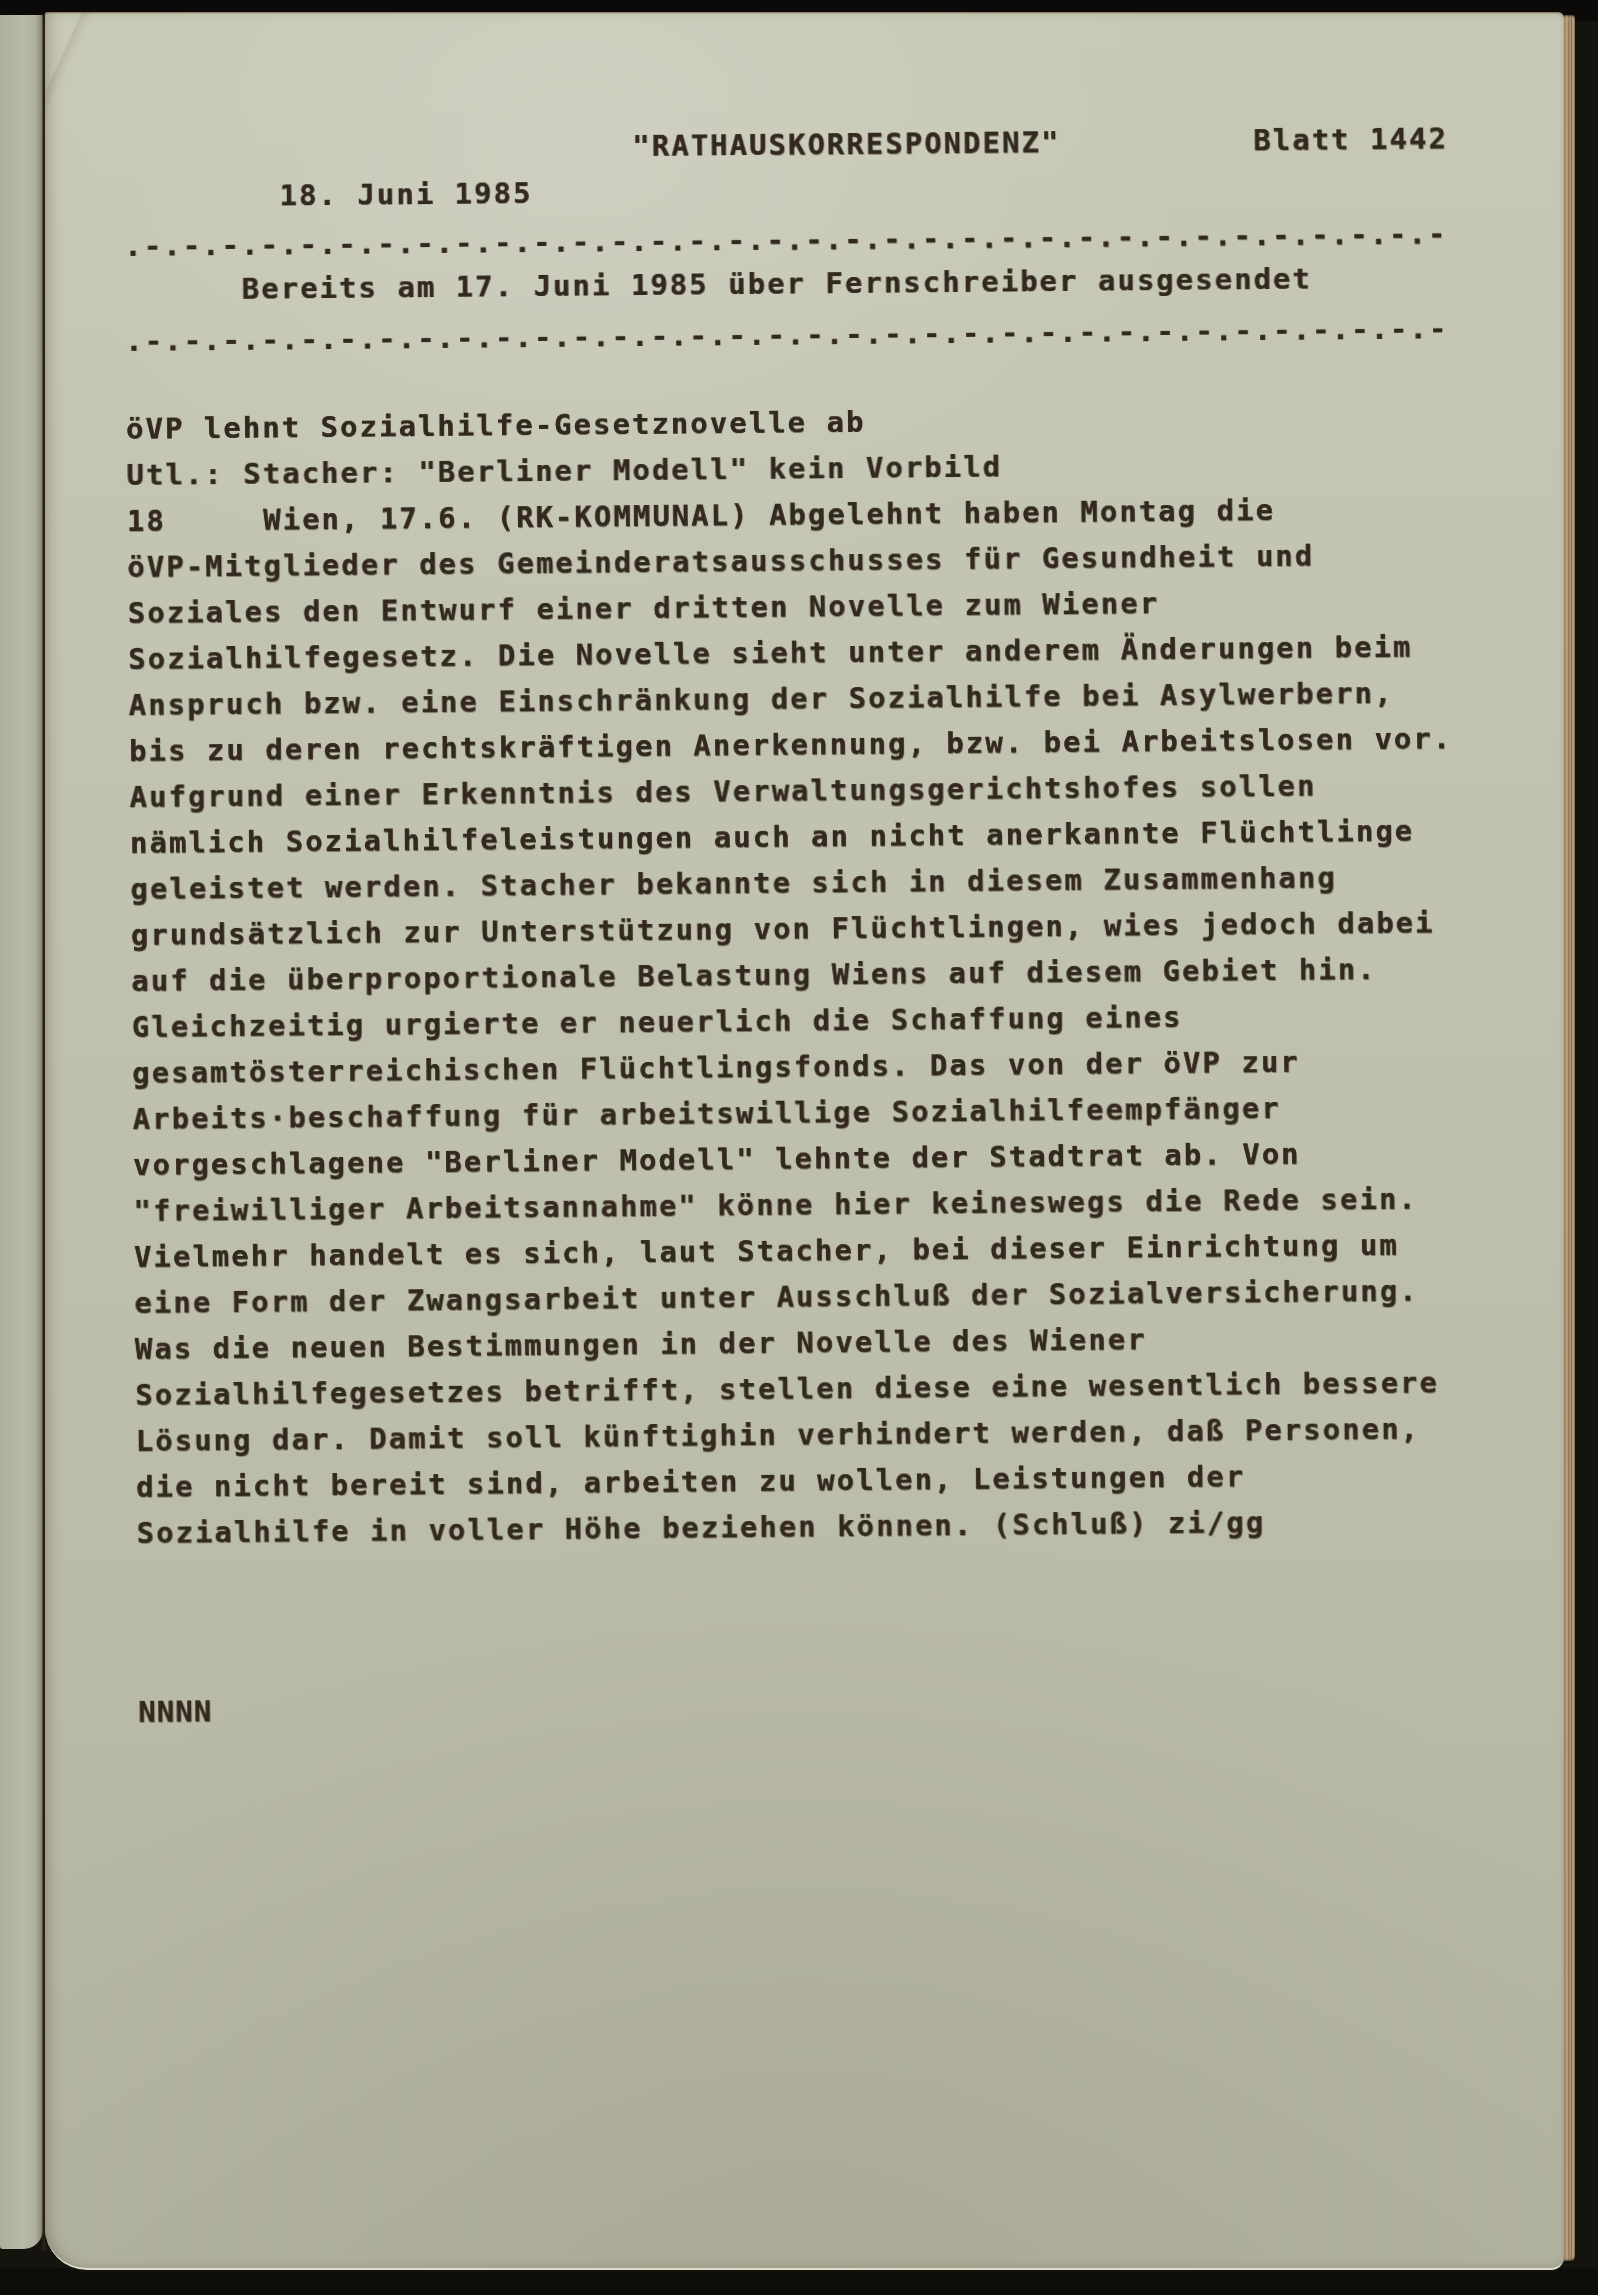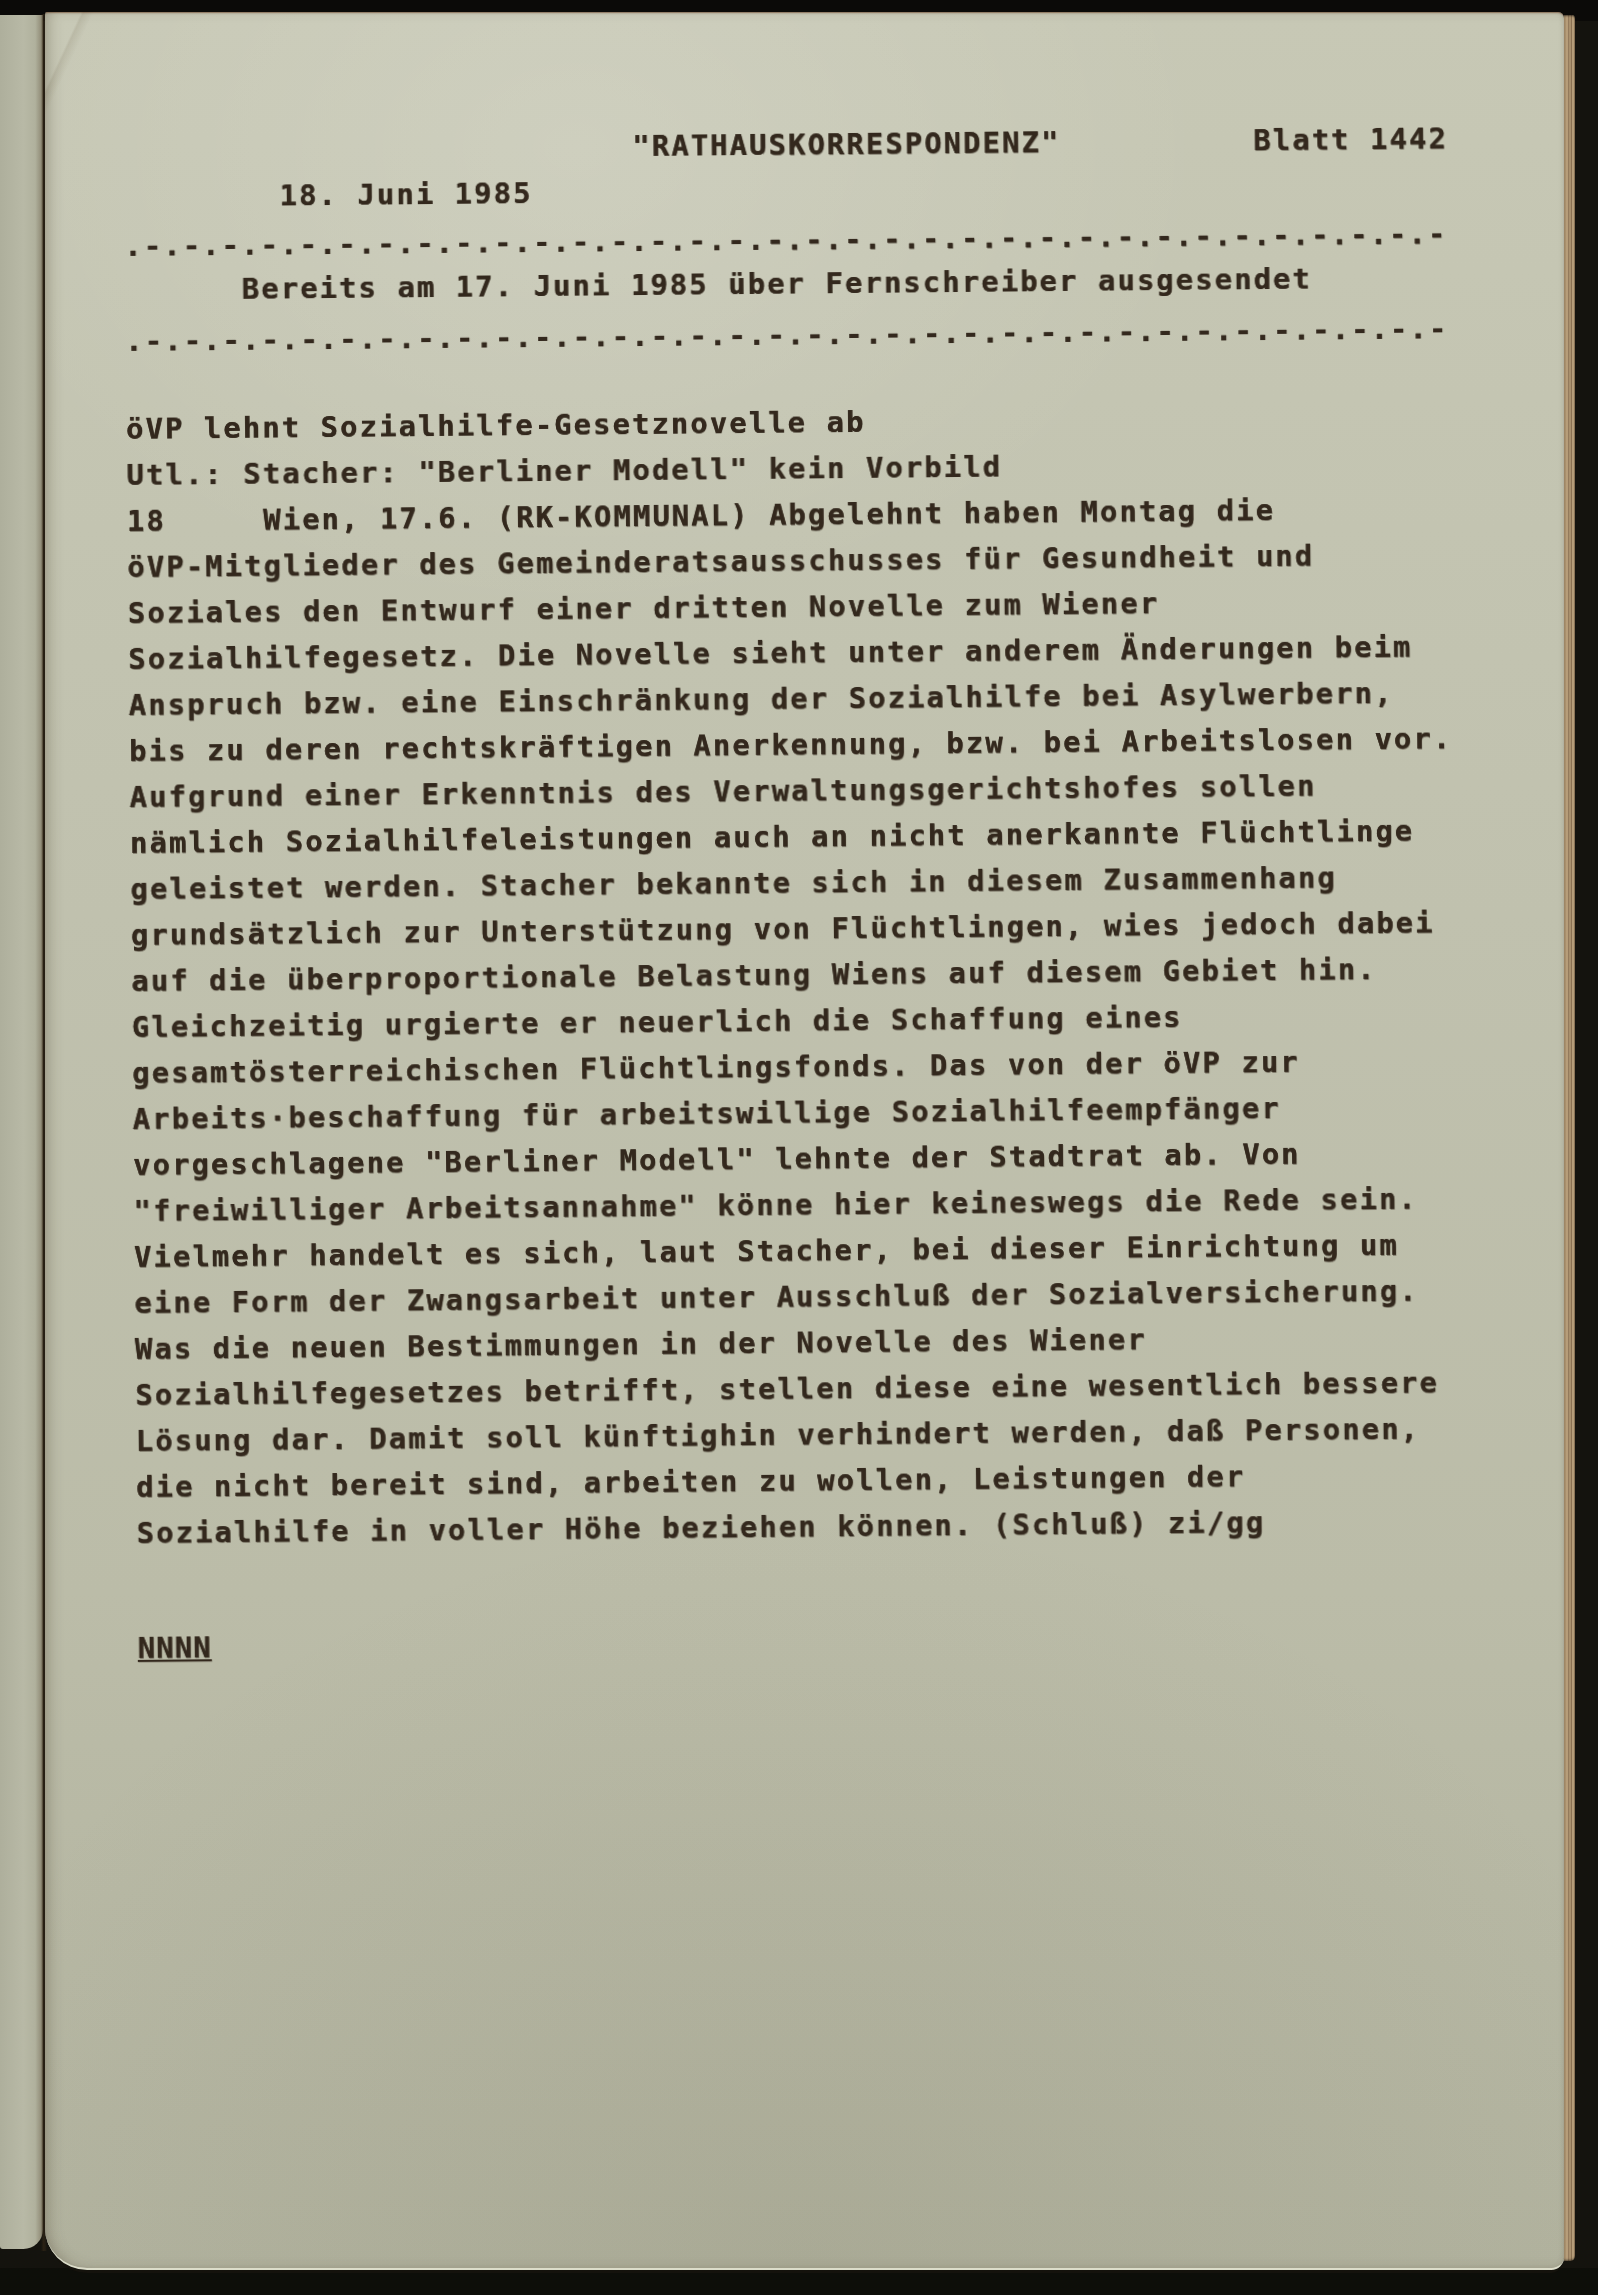--- a/index.html
+++ b/index.html
@@ -82,21 +82,21 @@
     line-height: 46px;
   }
   .header-line { position: absolute; top: 116px; left: 0; width: 1351px; }
   .hdr-title   { position: absolute; left: 509px; top: 0; }
   .hdr-sheet   { position: absolute; left: 1130px; top: 0; }
   .dash        { position: absolute; left: 0; letter-spacing: 2px; }
   .sep1        { top: 211px; }
   .sep2        { top: 306px; }
   .telex-note  { position: absolute; top: 255px; left: 117px; }
   .article-body { position: absolute; top: 394px; left: 0; }
-  .nnnn        { position: absolute; top: 1613px; left: 0; letter-spacing: 1px; text-decoration: underline; }
+  .nnnn        { position: absolute; top: 1677px; left: 0; letter-spacing: 1px; }
 </style>
 </head>
 <body>
 
 <div class="scan">
 
   <div class="facing-page"></div>
   <div class="gutter-seam"></div>
 
   <div class="page">

